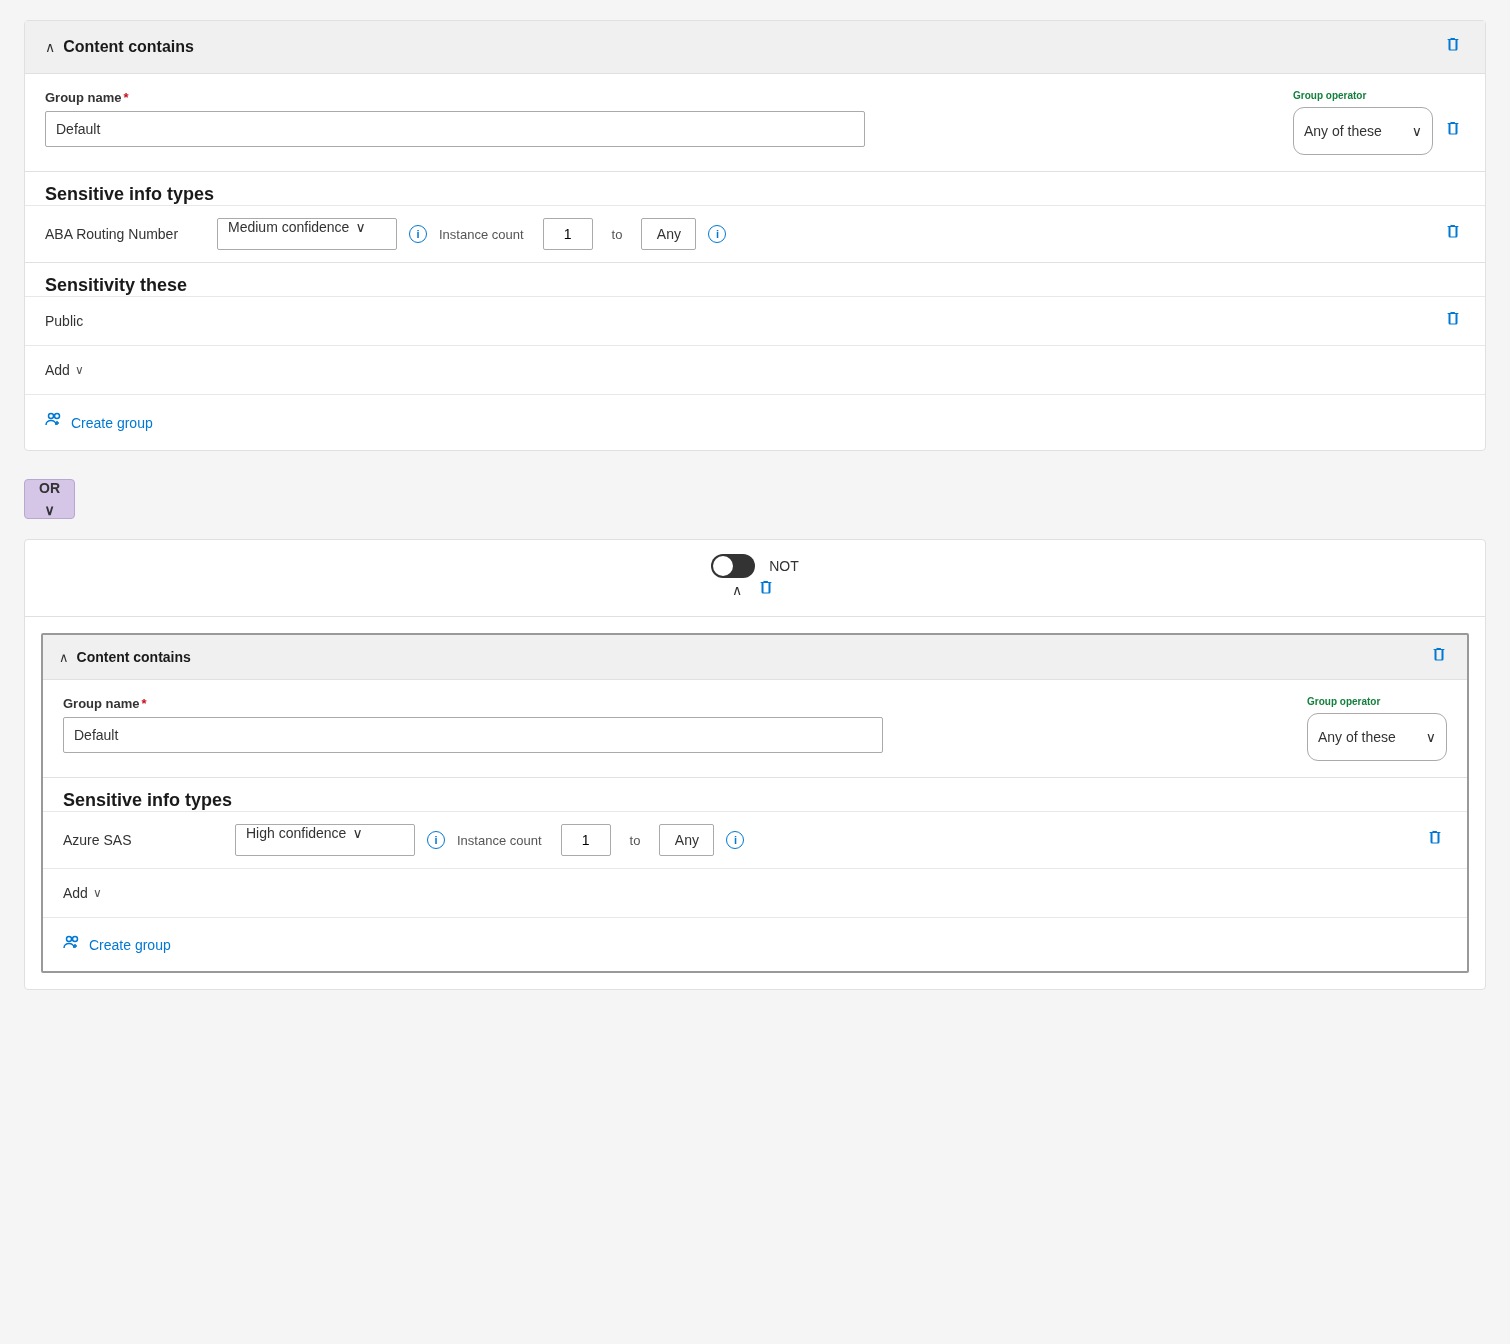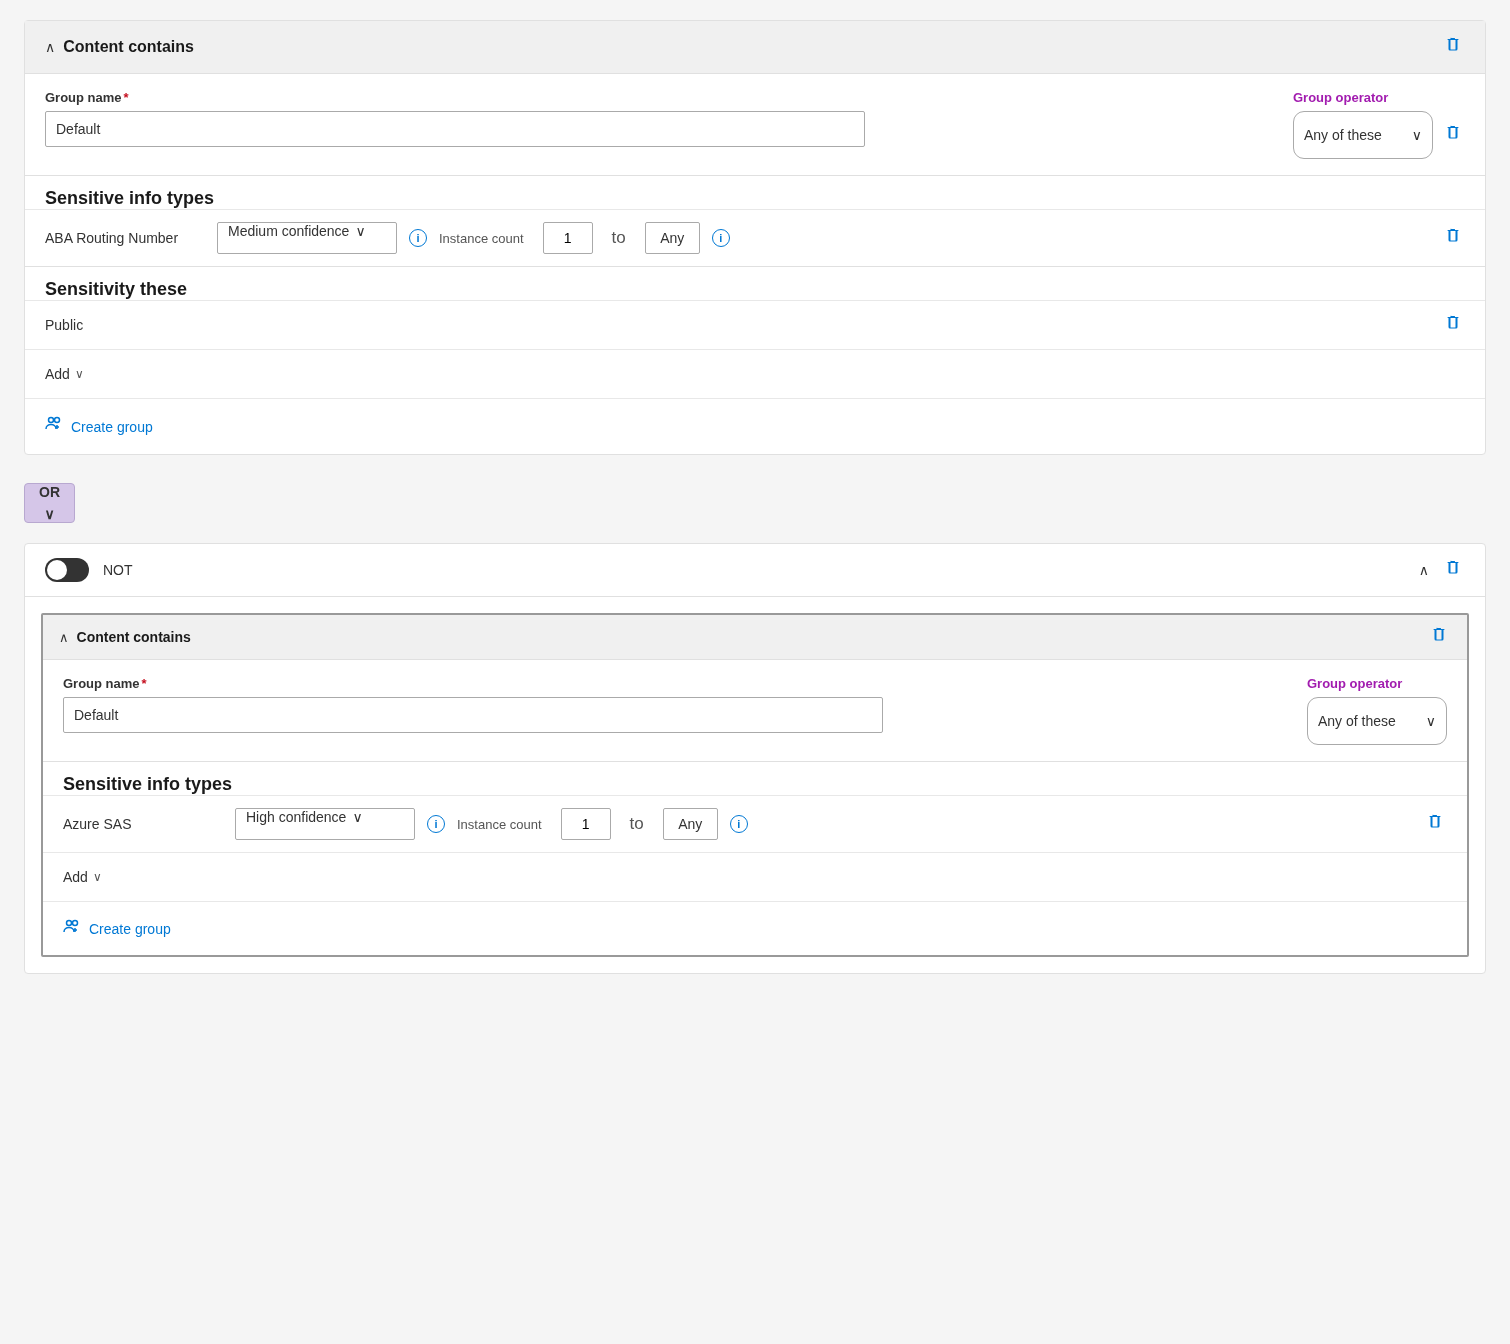--- a/index.html
+++ b/index.html
@@ -98,23 +98,23 @@
       height: 36px;
       border: 1px solid #aaa;
       border-radius: 2px;
       padding: 0 10px;
       font-size: 14px;
       color: #333;
       outline: none;
     }
 
     .operator-label {
-      font-size: 13px;
+      font-size: 10px;
       font-weight: 600;
-      color: #a21caf;
+      color: #15803d;
       margin-bottom: 6px;
     }
 
     .select-dropdown {
       height: 48px;
       border: 1px solid #aaa;
       border-radius: 11px;
       padding: 8px 10px;
       font-size: 14px;
       color: #333;
@@ -205,21 +205,21 @@
       height: 32px;
       border: 1px solid #aaa;
       border-radius: 2px;
       padding: 0 8px;
       font-size: 14px;
       text-align: center;
       outline: none;
     }
 
     .count-to {
-      font-size: 17px;
+      font-size: 13px;
       color: #555;
     }
 
     .count-any {
       width: 55px;
       height: 32px;
       border: 1px solid #aaa;
       border-radius: 2px;
       padding: 0 6px;
       font-size: 14px;
@@ -312,20 +312,21 @@
       border-radius: 4px;
       margin-top: 8px;
     }
 
     .not-header {
       display: flex;
       align-items: center;
       justify-content: space-between;
       padding: 14px 20px;
       border-bottom: 1px solid #e0e0e0;
+      flex-direction: column;
     }
 
     .not-header-left {
       display: flex;
       align-items: center;
       gap: 14px;
     }
 
     .toggle-switch {
       width: 44px;

